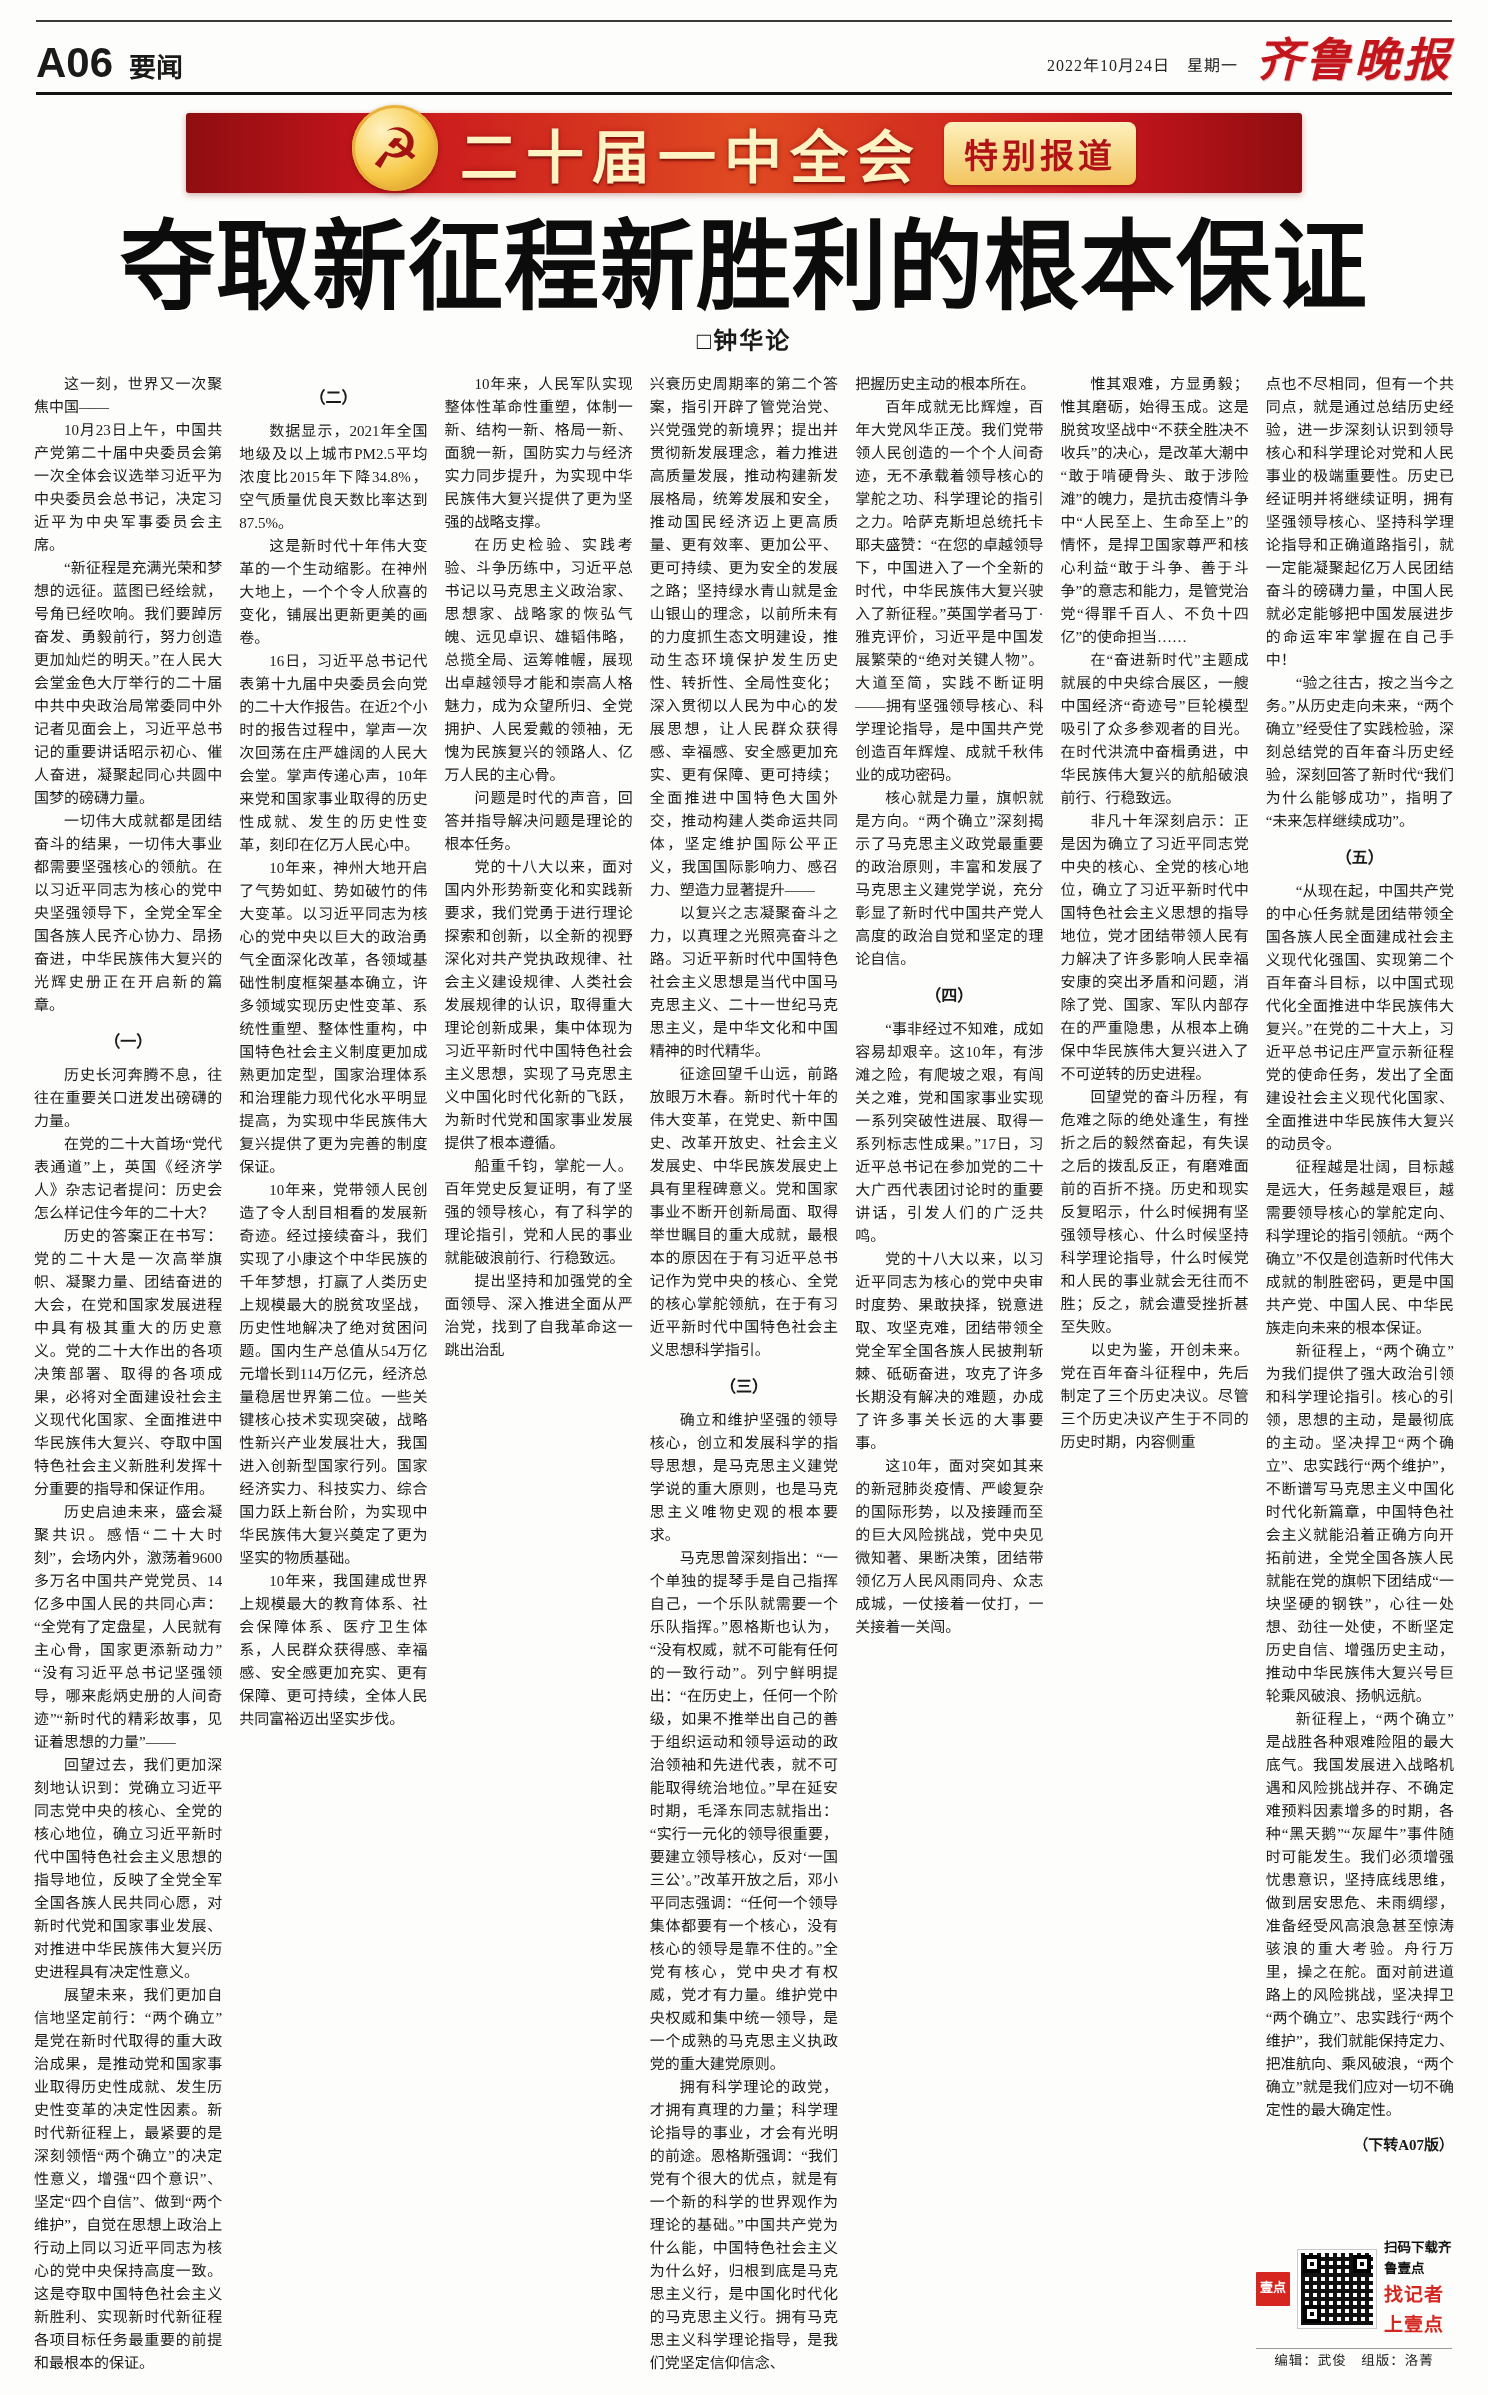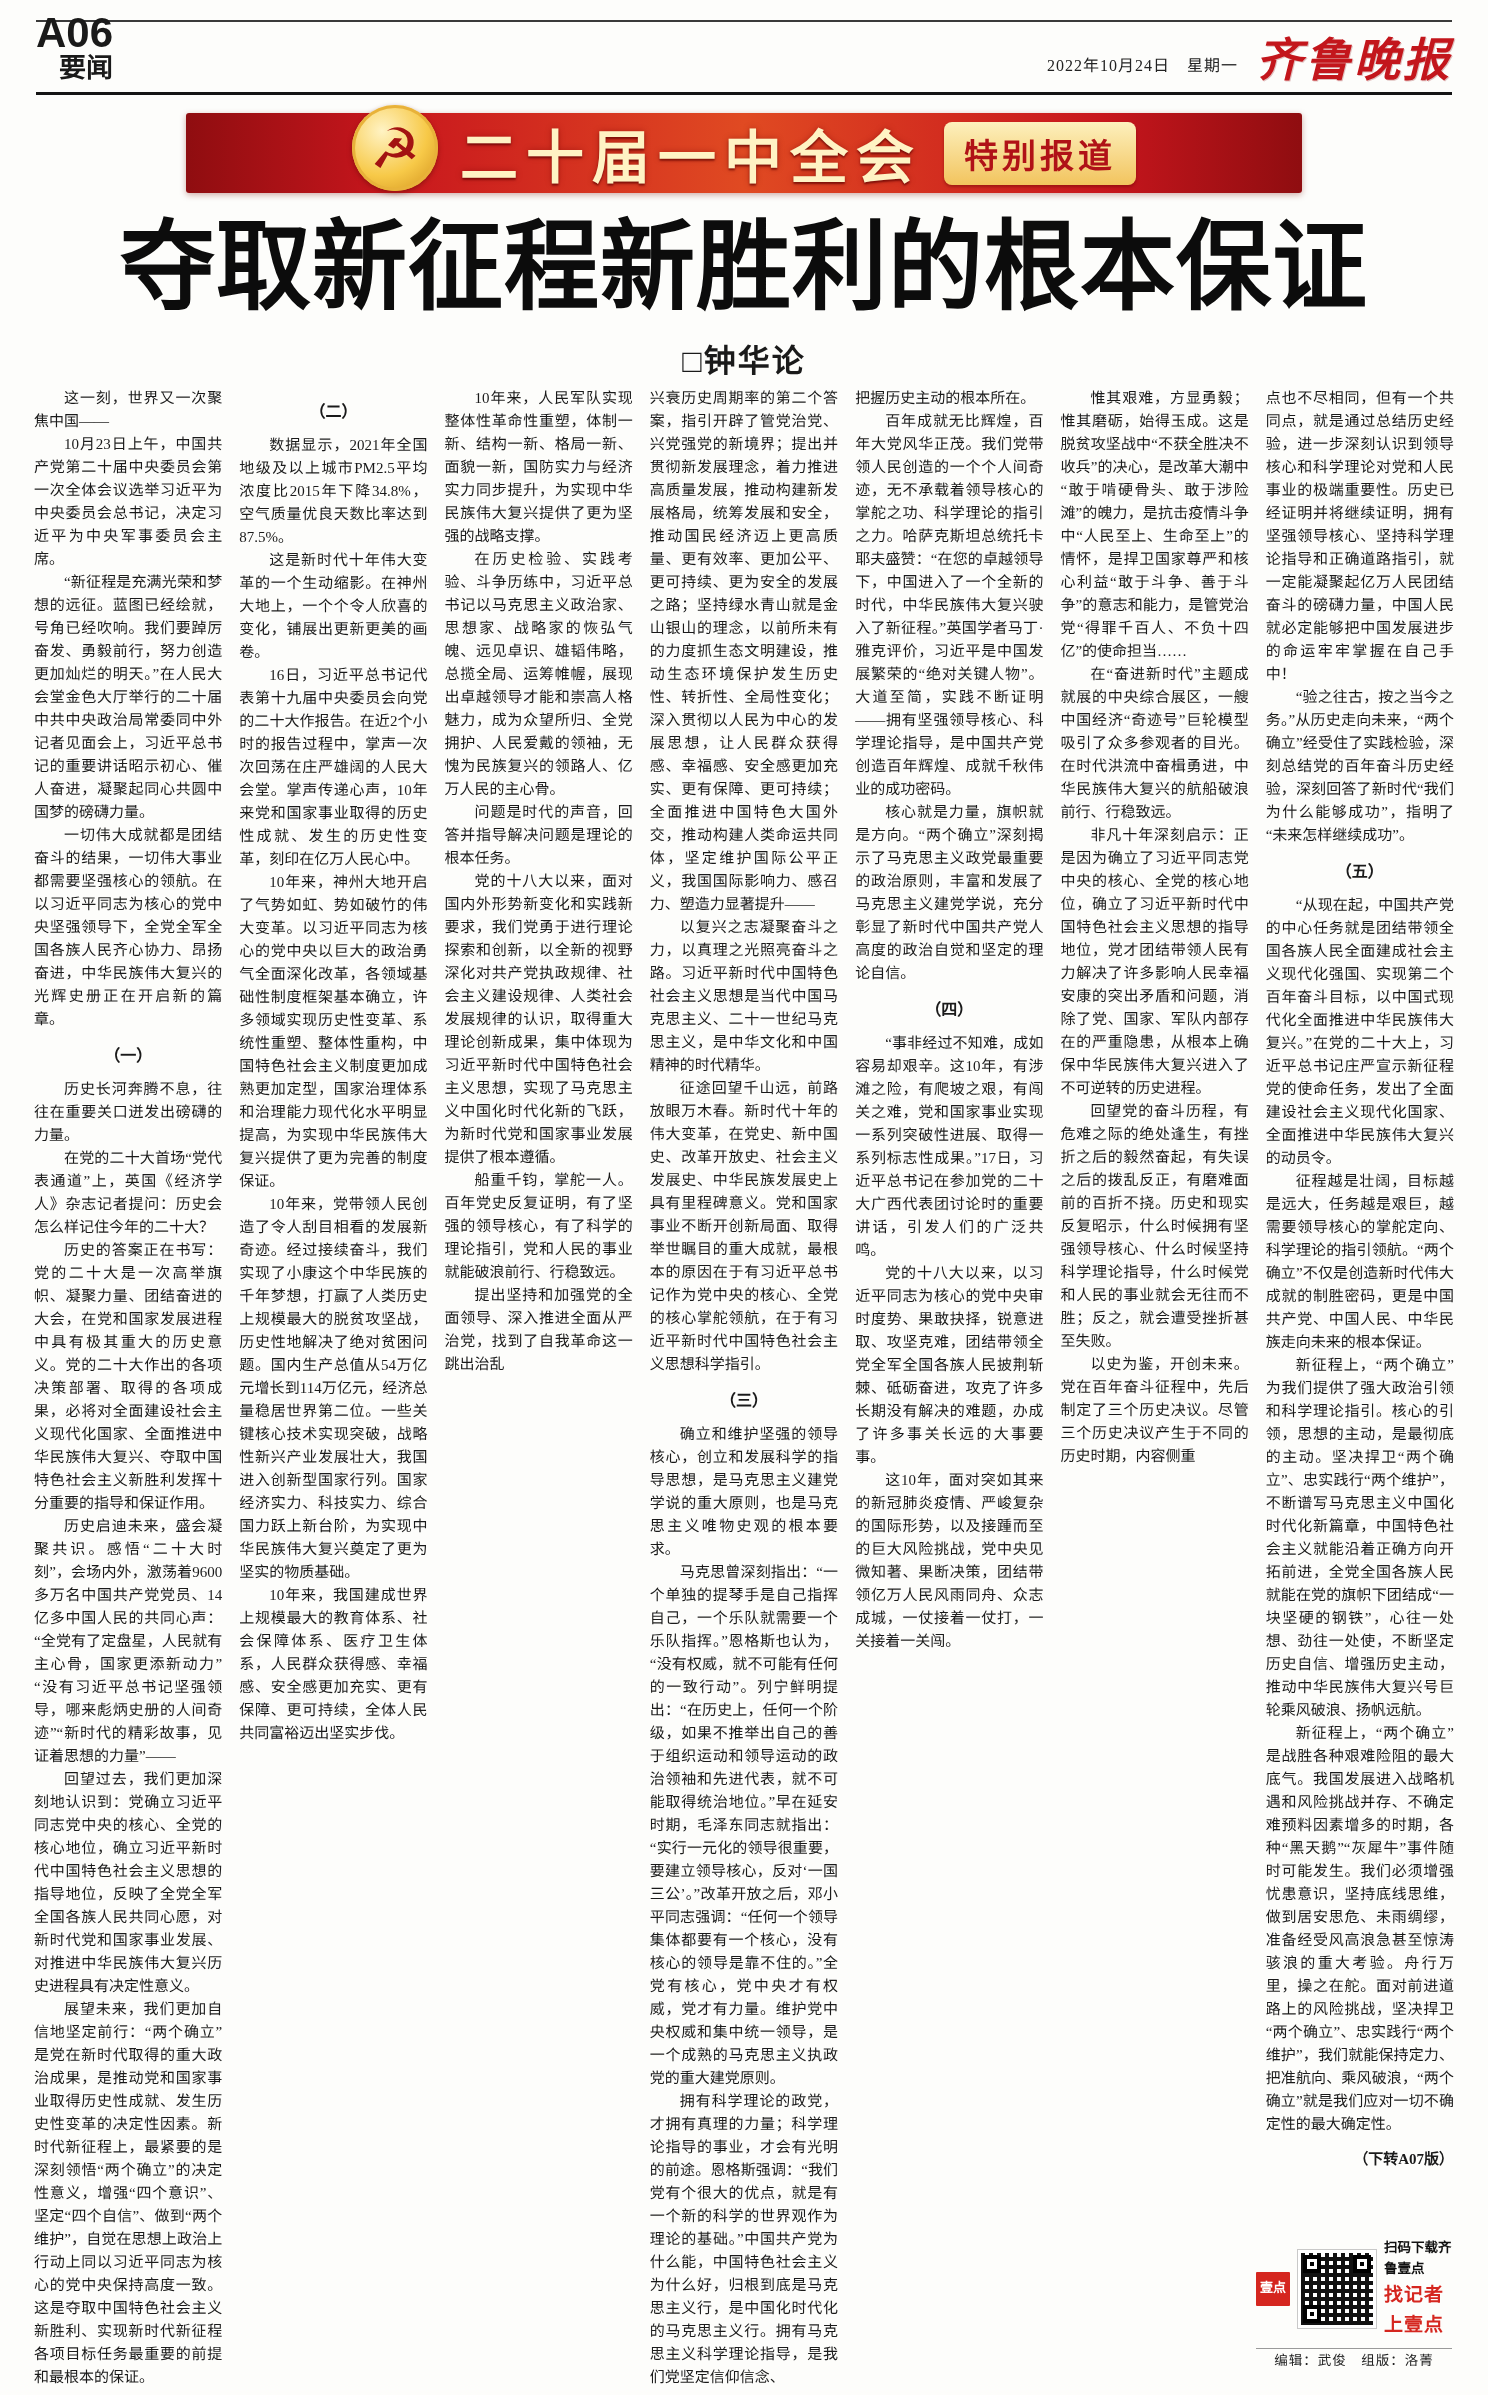--- a/index.html
+++ b/index.html
@@ -1,21 +1,21 @@
 <!DOCTYPE html>
 <html lang="zh-CN"><head>
 <meta charset="utf-8">
 <style>
   html,body{margin:0;padding:0;background:#efede8;}
   .page{position:relative;width:1488px;height:2395px;margin:0 auto;background:#fdfdfb;overflow:hidden;
         font-family:"Liberation Serif","DejaVu Serif",serif;color:#1a1a1a;}
   
   .top-rule{margin:20px 36px 0;border-top:2px solid #3a3a3a;}
   .topbar{margin:4px 36px 0;display:flex;justify-content:space-between;align-items:flex-end;height:58px;}
-  .topbar-left{display:flex;align-items:flex-end;flex-direction:column;}
+  .topbar-left{display:flex;align-items:flex-end;}
   .page-num{font-family:"Liberation Sans","DejaVu Sans",sans-serif;font-size:42px;font-weight:900;line-height:1;}
   .section-label{font-family:"Liberation Sans","DejaVu Sans",sans-serif;font-size:27px;font-weight:900;margin-left:16px;line-height:1.1;}
   .topbar-right{display:flex;align-items:flex-end;gap:18px;}
   .date-line{font-size:16px;color:#222;padding-bottom:8px;letter-spacing:1px;}
   .masthead{font-size:46px;font-weight:900;color:#c3161c;font-style:italic;letter-spacing:3px;line-height:1;
             text-shadow:1px 1px 0 rgba(140,10,10,.25);}
   .header-rule{margin:8px 36px 0;border-top:3px solid #141414;}
   
   .banner{position:relative;margin:18px auto 0;width:1116px;height:80px;border-radius:3px;
           background:linear-gradient(90deg,#8f0d10 0%,#c8161d 18%,#e04a22 50%,#c8161d 82%,#8f0d10 100%);
@@ -26,21 +26,21 @@
           display:flex;align-items:center;justify-content:center;font-size:56px;color:#a31312;
           box-shadow:0 2px 5px rgba(90,10,5,.5), inset 0 0 0 3px #e8b23a;}
   .banner-title{font-family:"Liberation Sans","DejaVu Sans",sans-serif;font-size:58px;font-weight:900;
                 color:#fff3c4;letter-spacing:8px;text-shadow:0 2px 2px rgba(90,0,0,.65),0 0 6px rgba(120,0,0,.4);}
   .banner-badge{font-family:"Liberation Sans","DejaVu Sans",sans-serif;font-size:34px;font-weight:900;color:#b01217;
                 background:linear-gradient(180deg,#fdf0bd,#f2c45e);padding:7px 20px;border-radius:8px;
                 box-shadow:0 2px 3px rgba(90,0,0,.4);letter-spacing:4px;}
   
   .headline{margin:26px 30px 0;font-size:95px;font-weight:900;text-align:center;line-height:1.05;
             color:#0c0c0c;letter-spacing:1px;transform:scaleY(1.04);}
-  .byline{text-align:center;font-size:32px;font-weight:700;margin-top:16px;height:32px;letter-spacing:2px;}
+  .byline{text-align:center;font-size:24px;font-weight:700;margin-top:2px;height:32px;letter-spacing:2px;}
   
   .columns{margin:20px 34px 0;display:flex;gap:17px;height:2008px;overflow:hidden;}
   .col{flex:1 1 0;min-width:0;font-size:15px;line-height:23px;text-align:justify;}
   .col p{margin:0;text-indent:2em;}
   .col p.pc{text-indent:0;}
   .sec{text-align:center;font-weight:700;font-size:16px;margin:13px 0 11px;}
   .cont{text-align:right;font-weight:700;margin-top:12px;}
   
   .qrbox{position:absolute;right:36px;bottom:26px;width:196px;font-family:"Liberation Sans","DejaVu Sans",sans-serif;}
   .qr-row{display:flex;align-items:center;gap:8px;}

